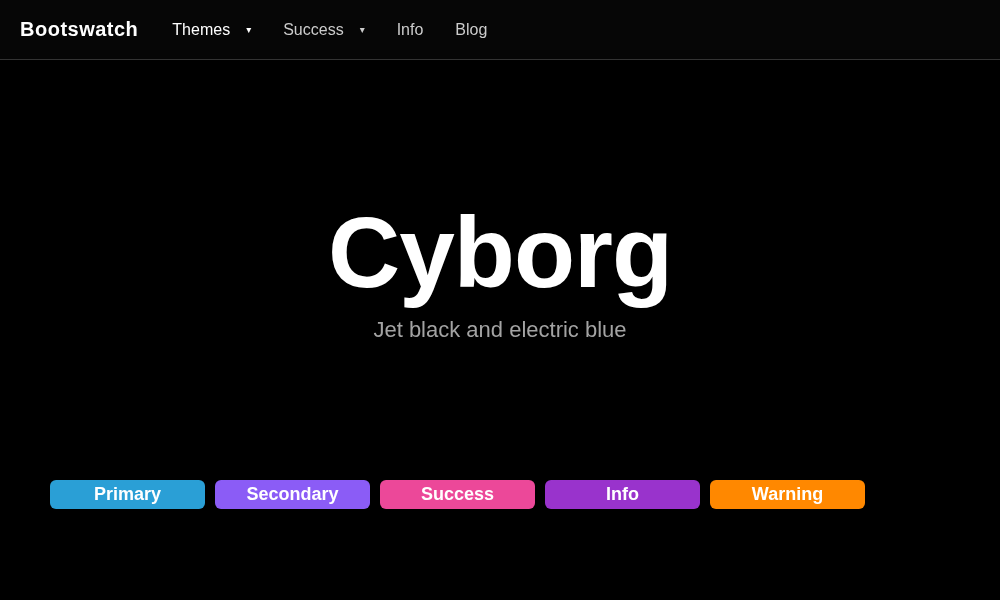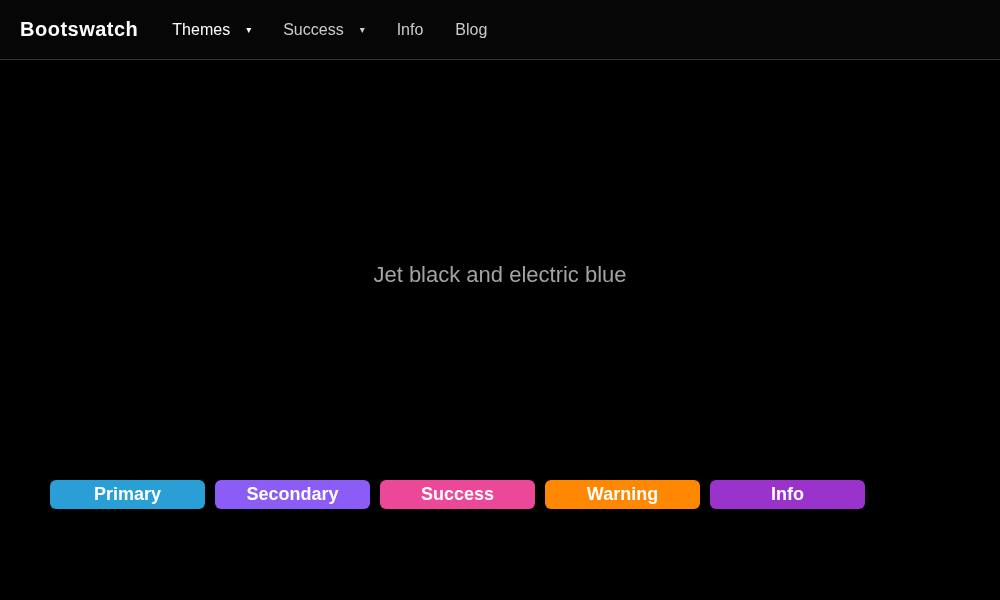--- a/index.html
+++ b/index.html
@@ -143,22 +143,23 @@
     <div class="nav-item">
       <span>Info</span>
     </div>
     <div class="nav-item">
       <span>Blog</span>
     </div>
   </div>
 </nav>
 
 <div class="hero">
+  <h1 class="hero-title">Cyborg</h1>
   <p class="hero-subtitle">Jet black and electric blue</p>
 </div>
 
 <div class="buttons-row">
   <button class="btn btn-primary">Primary</button>
   <button class="btn btn-secondary">Secondary</button>
   <button class="btn btn-success">Success</button>
+  <button class="btn btn-info">Info</button>
   <button class="btn btn-warning">Warning</button>
-  <button class="btn btn-info">Info</button>
 </div>
 
 </body></html>

